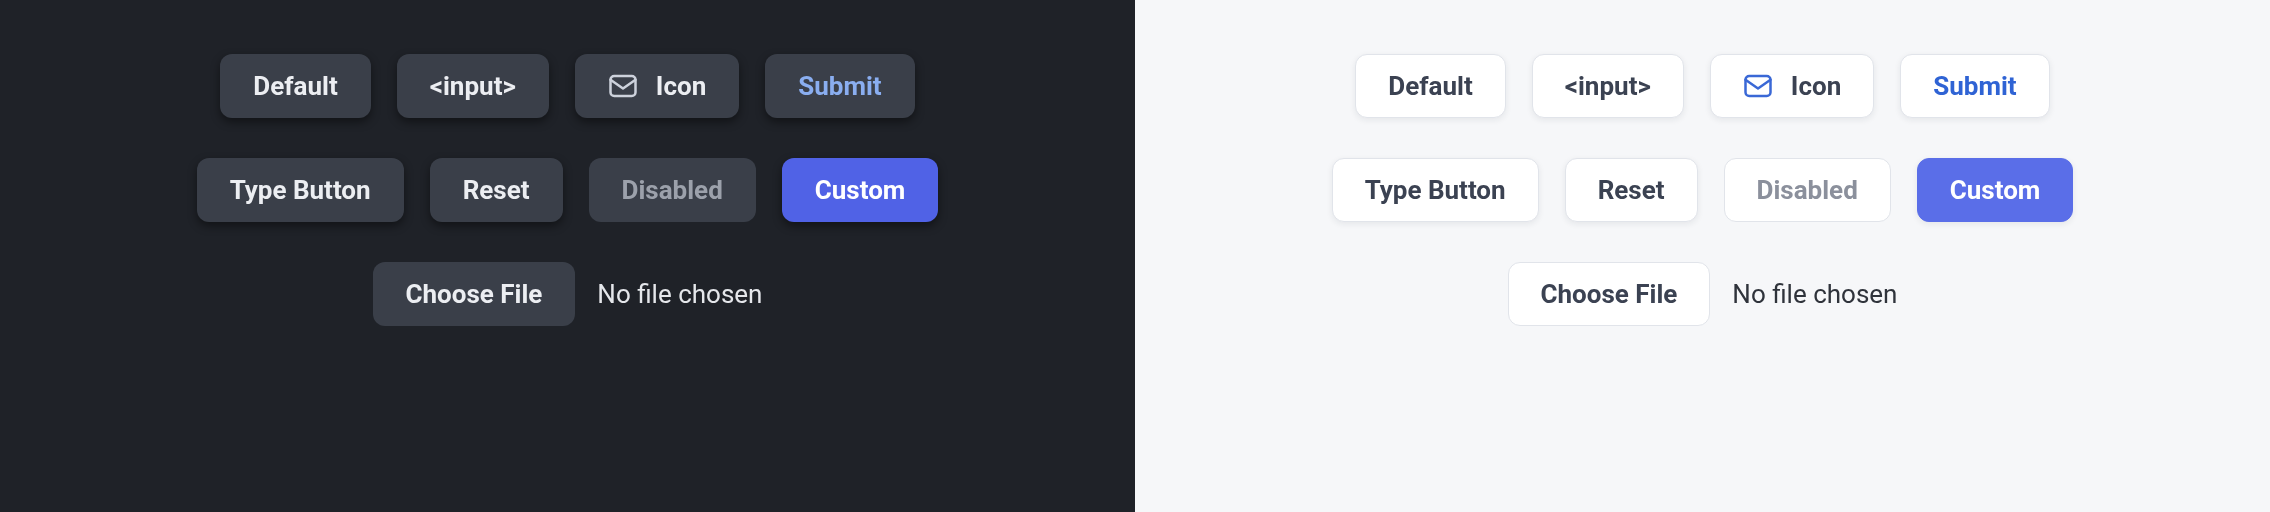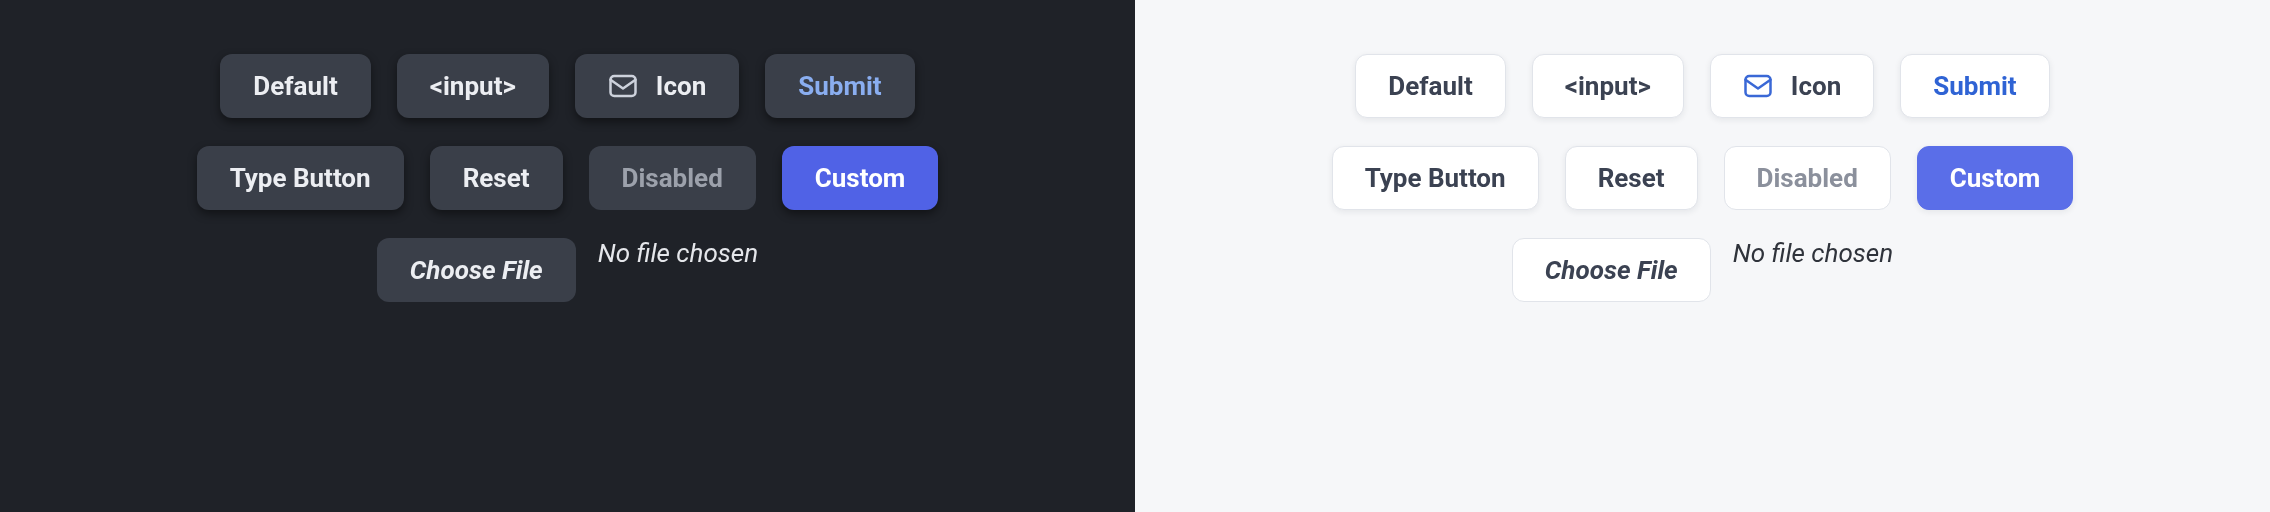--- a/index.html
+++ b/index.html
@@ -8,21 +8,21 @@
     display: flex;
     font-family: -apple-system, BlinkMacSystemFont, "Segoe UI", Roboto, Helvetica, Arial, sans-serif;
   }
   .panel {
     width: 50%;
     height: 100%;
     padding: 54px 50px;
     display: flex;
     flex-direction: column;
     align-items: center;
-    gap: 28px;
+    gap: 40px;
   }
   .panel.dark  { background: #1f2228; }
   .panel.light { background: #f6f7f9; }
   .row {
     display: flex;
     gap: 26px;
     justify-content: center;
     align-items: center;
   }
   .btn {
@@ -63,22 +63,22 @@
   .light .btn.submit { color: #2f63d4; }
   .light .btn.disabled { color: #8b909c; box-shadow: none; cursor: default; }
   .light .btn.custom {
     background: #5a6ee8;
     color: #ffffff;
     border-color: #5a6ee8;
   }
   .light .file-status { color: #2f333b; font-size: 26px; }
   .file-wrap {
     display: flex;
+    align-items: center;
     gap: 22px;
-    font-style: italic;
   }
   .dark .btn.choose { box-shadow: none; }
   .light .btn.choose { box-shadow: none; }
   .icon-svg { width: 30px; height: 30px; display: block; }
   .dark  .icon-svg { stroke: #cdd2dc; }
   .light .icon-svg { stroke: #3a68d6; }
 </style>
 </head>
 <body>
 

